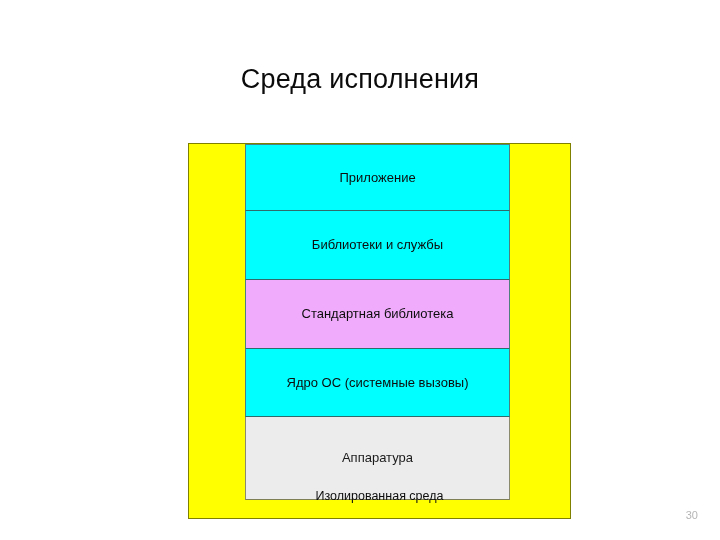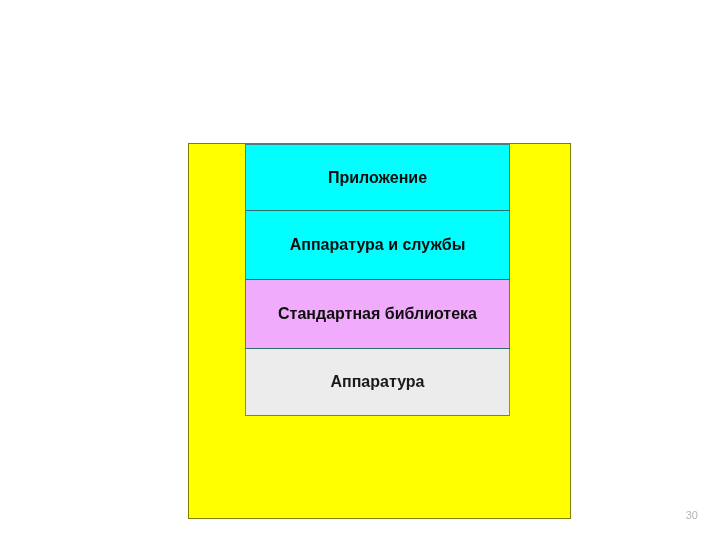--- a/index.html
+++ b/index.html
@@ -66,27 +66,26 @@
     width: 265px; 
   }
 
   .layer {
     position: relative;
     box-sizing: border-box;
     display: flex;
     align-items: center;
     justify-content: center;
     text-align: left;
-    font-size: 16px;
+    font-size: 13px;
     line-height: 16px;
     color: #0d0d0d;
     border-left: 1px solid #4d7f7f;
     border-right: 1px solid #4d7f7f;
     border-bottom: 1px solid #2f6b6b;
-    font-weight: bold;
   }
 
   .layer.cyan {
     background: #00ffff;
   }
 
   .layer.gray {
     background: #ececec;
     border-left: 1px solid #8a8a6e;
     border-right: 1px solid #8a8a6e;
@@ -113,42 +112,47 @@
     color: #b5b5b5;
     text-align: right;
     margin-left: 28px;
   }
 </style>
 </head>
 <body>
 
 <div class="slide">
 
+  <div class="slide-title">Среда исполнения</div>
 
   <div class="env-box" style="background: rgb(255, 255, 0); border-color: rgb(127, 127, 0);">
 
     <div class="layer-stack">
 
       <div class="layer cyan first" style="height: 67px; background: rgb(0, 255, 255);">
         <span class="layer-text">Приложение</span>
       </div>
 
       <div class="layer cyan" style="height: 69px; background: rgb(0, 255, 255);">
-        <span class="layer-text">Аппаратура и службы</span>
+        <span class="layer-text">Библиотеки и службы</span>
       </div>
 
       <div class="layer cyan" style="height: 69px; background: #f0abfc;">
         <span class="layer-text">Стандартная библиотека</span>
       </div>
 
+      <div class="layer cyan" style="height: 68px; background: rgb(0, 255, 255);">
+        <span class="layer-text">Ядро ОС (системные вызовы)</span>
+      </div>
 
-      <div class="layer gray" style="height: 67px; background: rgb(236, 236, 236);">
+      <div class="layer gray" style="height: 83px; background: rgb(236, 236, 236);">
         <span class="layer-text">Аппаратура</span>
       </div>
 
     </div>
 
+    <div class="env-label">Изолированная среда</div>
 
   </div>
 
   <div class="page-number">30</div>
 
 </div>
 
 </body></html>

